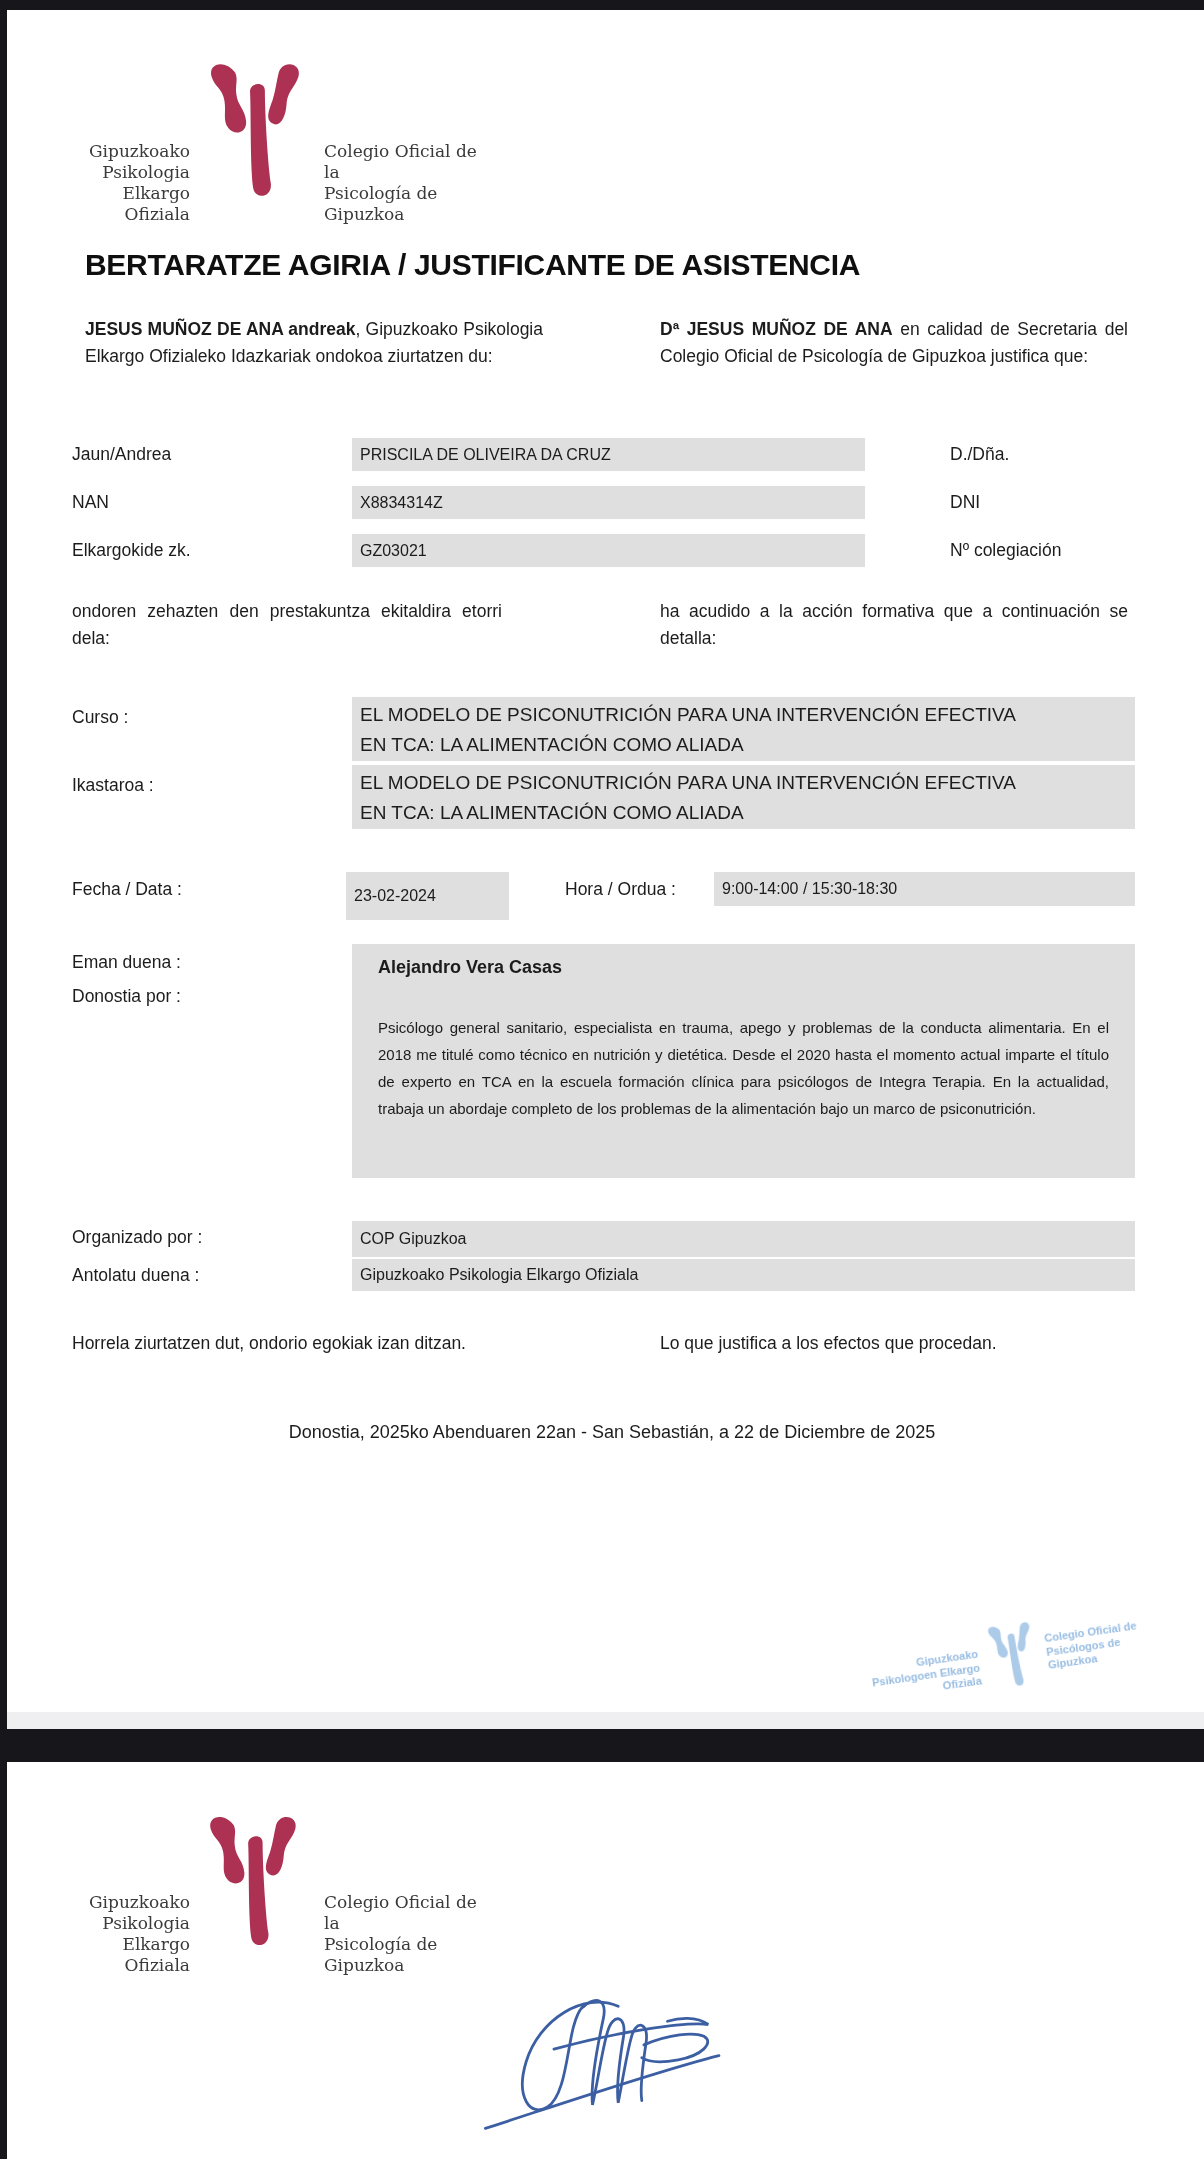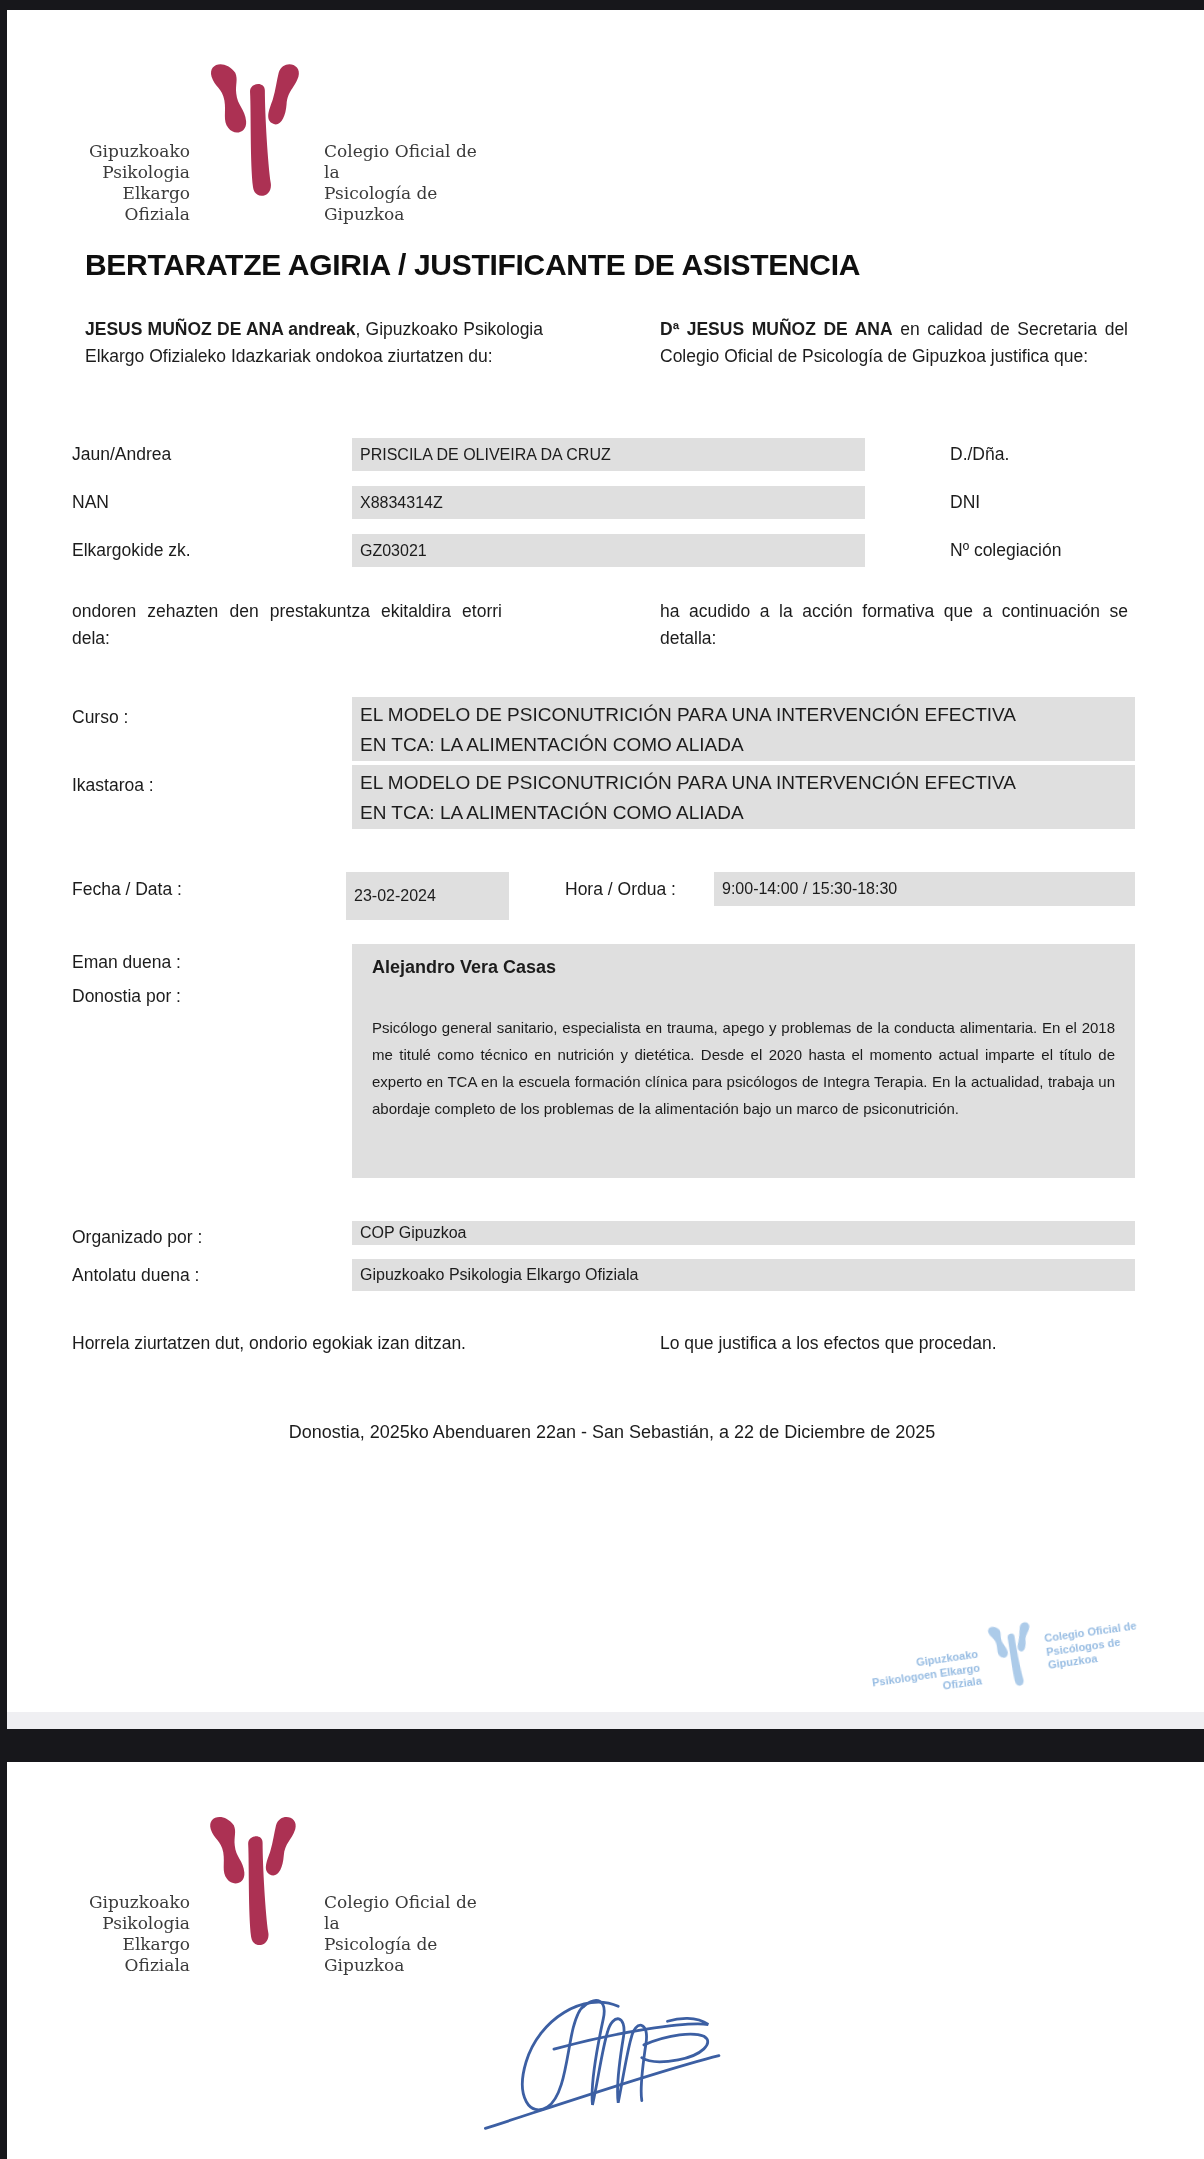--- a/index.html
+++ b/index.html
@@ -102,27 +102,27 @@
     <div class="abs gbox" style="left:339px;top:862px;width:163px;height:48px;">
       <div class="val">23-02-2024</div>
     </div>
     <div class="abs lbl row-center" style="left:558px;top:862px;height:34px;">Hora / Ordua :</div>
     <div class="abs gbox" style="left:707px;top:862px;width:421px;height:34px;">
       <div class="val">9:00-14:00 / 15:30-18:30</div>
     </div>
 
     <div class="abs lbl" style="left:65px;top:942px;">Eman duena :</div>
     <div class="abs lbl" style="left:65px;top:976px;">Donostia por :</div>
-    <div class="abs gbox" style="left:345px;top:934px;width:783px;height:234px;padding:13px 20px;box-sizing:border-box;">
+    <div class="abs gbox" style="left:345px;top:934px;width:783px;height:234px;padding:13px 26px;box-sizing:border-box;">
       <div class="name">Alejandro Vera Casas</div>
       <div class="bio">Psicólogo general sanitario, especialista en trauma, apego y problemas de la conducta alimentaria. En el 2018 me titulé como técnico en nutrición y dietética. Desde el 2020 hasta el momento actual imparte el título de experto en TCA en la escuela formación clínica para psicólogos de Integra Terapia. En la actualidad, trabaja un abordaje completo de los problemas de la alimentación bajo un marco de psiconutrición.</div>
     </div>
 
     <div class="abs lbl row-center" style="left:65px;top:1211px;height:32px;">Organizado por :</div>
-    <div class="abs gbox" style="left:345px;top:1211px;width:783px;height:24px;">
+    <div class="abs gbox" style="left:345px;top:1211px;width:783px;height:36px;">
       <div class="val">COP Gipuzkoa</div>
     </div>
     <div class="abs lbl row-center" style="left:65px;top:1249px;height:32px;">Antolatu duena :</div>
     <div class="abs gbox" style="left:345px;top:1249px;width:783px;height:32px;">
       <div class="val">Gipuzkoako Psikologia Elkargo Ofiziala</div>
     </div>
 
     <div class="abs para" style="left:65px;top:1320px;width:430px;">Horrela ziurtatzen dut, ondorio egokiak izan ditzan.</div>
     <div class="abs para" style="left:653px;top:1320px;width:480px;text-align:left;">Lo que justifica a los efectos que procedan.</div>
 

